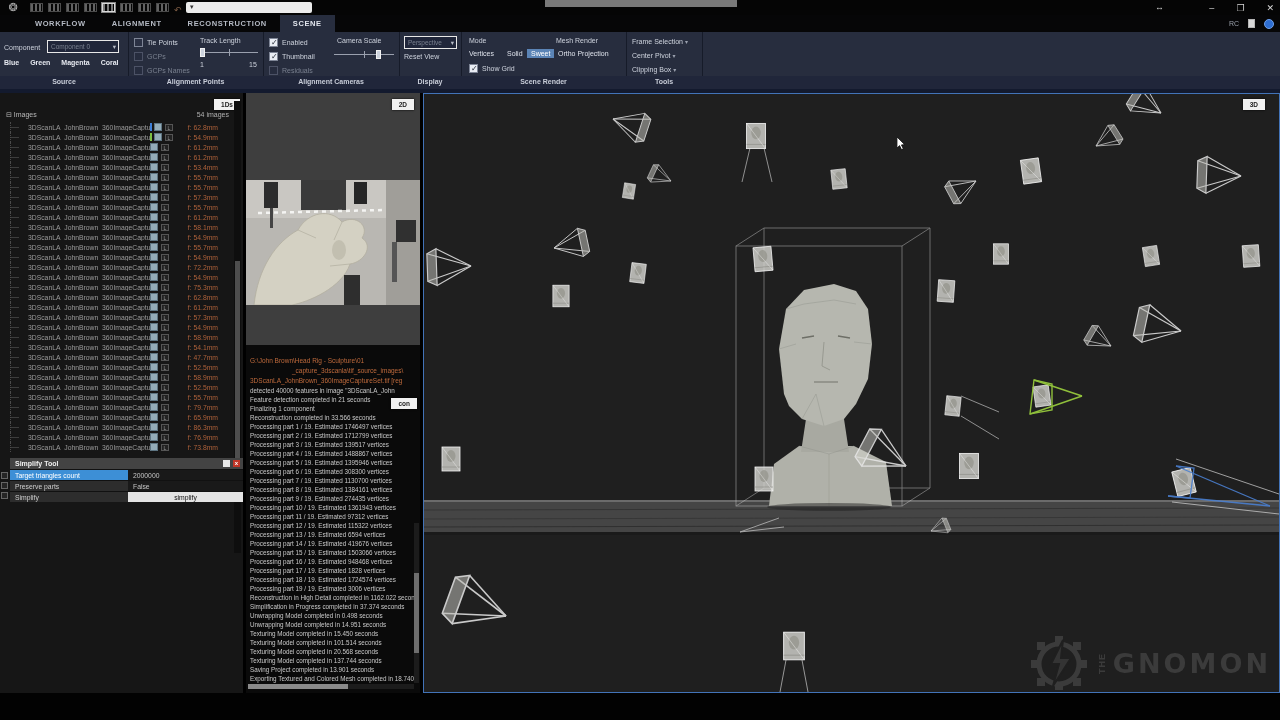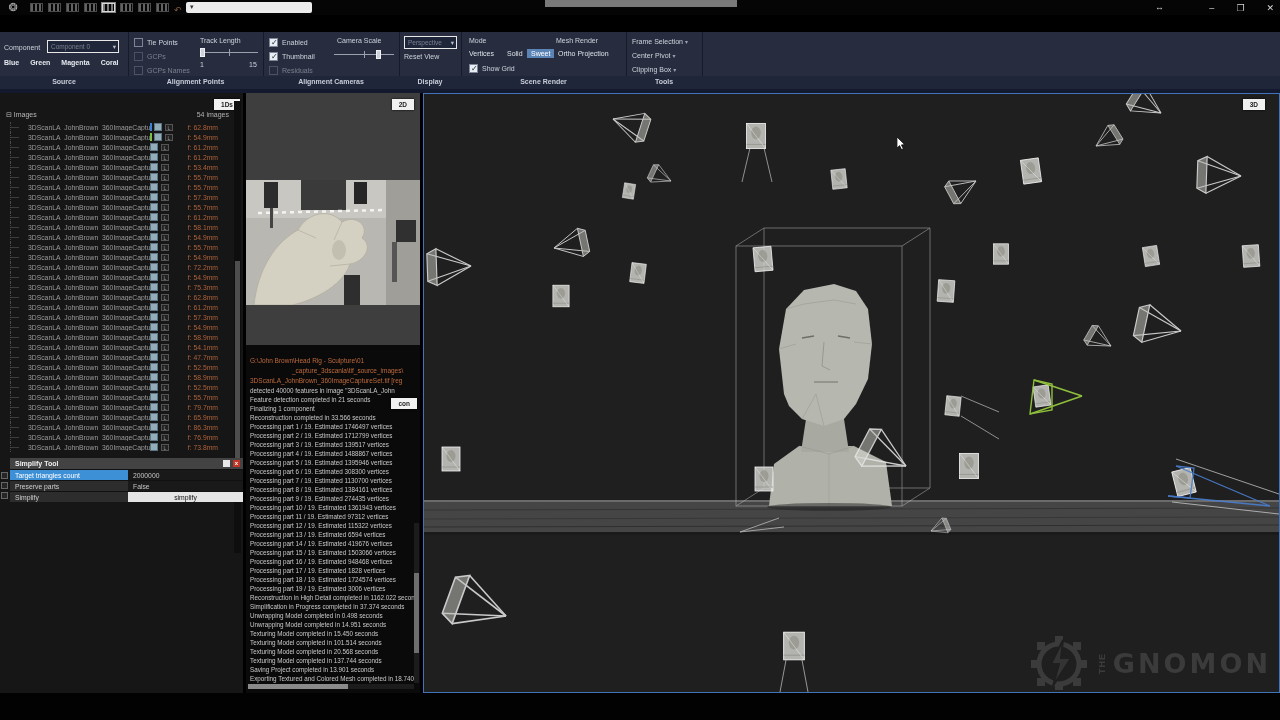--- a/index.html
+++ b/index.html
@@ -138,20 +138,31 @@
       </div>
     <div class="titlestrip"></div>
     <span class="arrows-icon">↔</span>
     <div class="wincontrols">
       <span>–</span>
       <span>❐</span>
       <span>✕</span>
     </div>
   </div>
 
+  <div class="tabrow">
+    <span class="tab">WORKFLOW</span>
+    <span class="tab">ALIGNMENT</span>
+    <span class="tab">RECONSTRUCTION</span>
+    <span class="tab active">SCENE</span>
+    <div class="tabrow-right">
+      <span class="rc-label">RC</span>
+      <span class="doc-icon"></span>
+      <span class="globe-icon"></span>
+    </div>
+  </div>
 
   <div class="ribbon">
 
     <span class="rlabel" style="left:4px;top:12px;">Component</span>
     <div class="dropdown" style="left:47px;top:8px;width:72px;">
       <span class="dim">Component 0</span>
       <span class="caret">▾</span>
     </div>
     <div style="position:absolute;left:4px;top:27px;">
       <span class="colorbtn">Blue</span>

